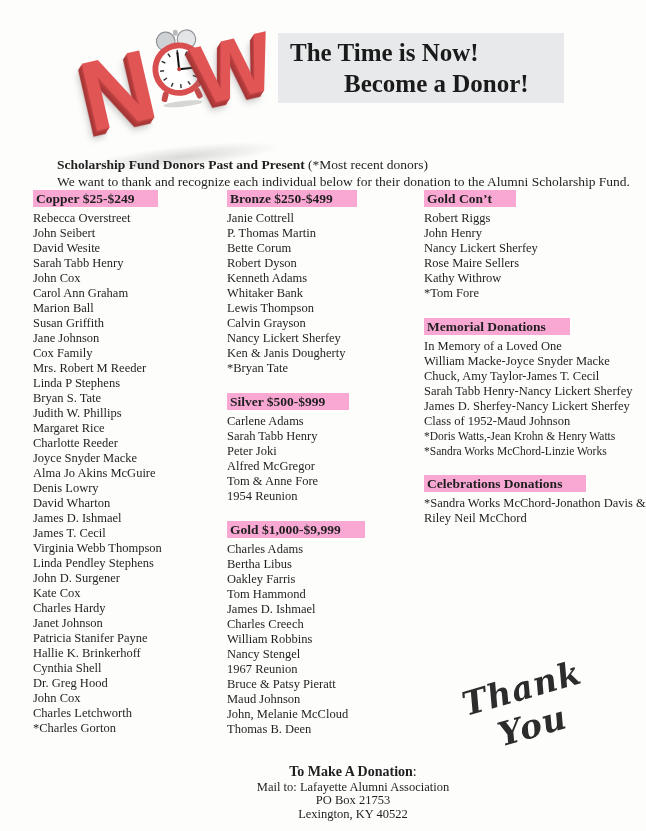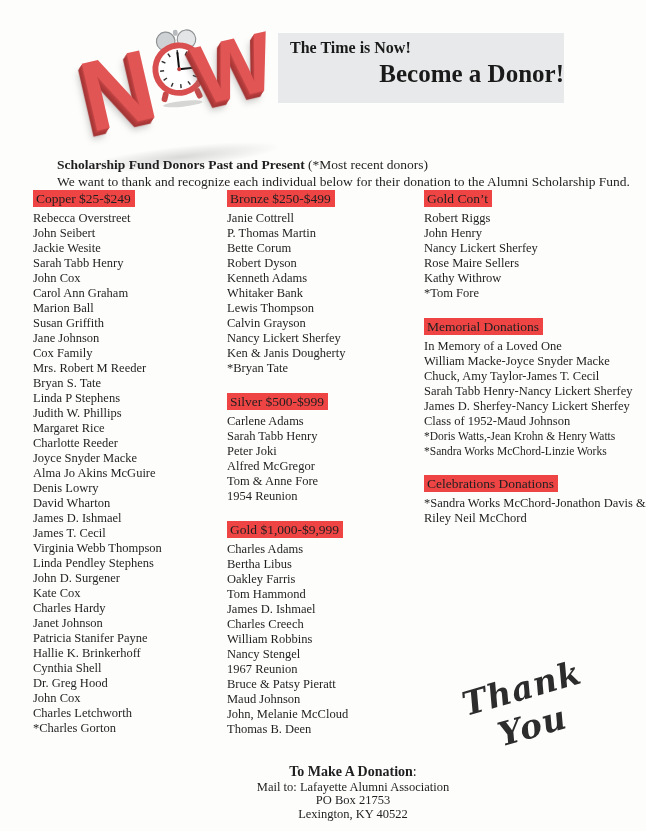--- a/index.html
+++ b/index.html
@@ -30,38 +30,38 @@
     background:radial-gradient(ellipse at center, rgba(150,150,150,.35), rgba(255,255,255,0) 70%);
     transform:rotate(-6deg);}
 
   
   .banner{
     position:absolute;left:278px;top:33px;width:286px;height:70px;
     background:#e7e9ea;
     font-family:"Liberation Serif", serif;
     font-weight:bold;color:#1a1a1a;
   }
-  .banner .l1{font-size:16px;padding:6px 0 0 12px;}
-  .banner .l2{font-size:25px;padding:3px 0 0 66px;text-align:right;}
+  .banner .l1{font-size:25px;padding:6px 0 0 12px;}
+  .banner .l2{font-size:25px;padding:3px 0 0 66px;}
 
   
   .intro{position:absolute;left:33px;top:157px;width:590px;font-size:13.5px;line-height:16.5px;margin-left:24px;}
   .intro .b{font-weight:bold;}
 
   
   .col{position:absolute;top:190px;font-size:12.5px;line-height:15px;}
   .col1{left:33px;width:192px;}
   .col2{left:227px;width:196px;}
   .col3{left:424px;width:220px;}
   .section{margin:0 0 17px 0;}
   .sec-h{margin-bottom:4px;}
   .hl{
-    display:inline-block;background:#ef4444;
-    font-weight:normal;font-size:13.5px;
-    padding:1px 4px 1px 3px;
+    display:inline-block;background:#f9a8d4;
+    font-weight:bold;font-size:13.5px;
+    padding:1px 24px 1px 3px;
   }
   .nm{white-space:nowrap;}
   .nm.small{font-size:11.5px;line-height:14.5px;}
 
   
   .thankyou{
     position:absolute;left:432px;top:668px;width:190px;
     text-align:center;
     font-family:"DejaVu Serif", serif;
     font-style:italic;font-weight:bold;
@@ -128,31 +128,31 @@
   <div class="intro">
     <div><span class="b">Scholarship Fund Donors Past and Present</span><span> (*Most recent donors)</span></div>
     <div>We want to thank and recognize each individual below for their donation to the Alumni Scholarship Fund.</div>
   </div>
 
   <div class="col col1">
       <div class="section">
         <div class="sec-h"><span class="hl">Copper $25-$249</span></div>
         <div class="nm">Rebecca Overstreet</div>
         <div class="nm">John Seibert</div>
-        <div class="nm">Jackie Wesite</div>
+        <div class="nm">David Wesite</div>
         <div class="nm">Sarah Tabb Henry</div>
         <div class="nm">John Cox</div>
         <div class="nm">Carol Ann Graham</div>
         <div class="nm">Marion Ball</div>
         <div class="nm">Susan Griffith</div>
         <div class="nm">Jane Johnson</div>
         <div class="nm">Cox Family</div>
         <div class="nm">Mrs. Robert M Reeder</div>
+        <div class="nm">Linda P Stephens</div>
         <div class="nm">Bryan S. Tate</div>
-        <div class="nm">Linda P Stephens</div>
         <div class="nm">Judith W. Phillips</div>
         <div class="nm">Margaret Rice</div>
         <div class="nm">Charlotte Reeder</div>
         <div class="nm">Joyce Snyder Macke</div>
         <div class="nm">Alma Jo Akins McGuire</div>
         <div class="nm">Denis Lowry</div>
         <div class="nm">David Wharton</div>
         <div class="nm">James D. Ishmael</div>
         <div class="nm">James T. Cecil</div>
         <div class="nm">Virginia Webb Thompson</div>

